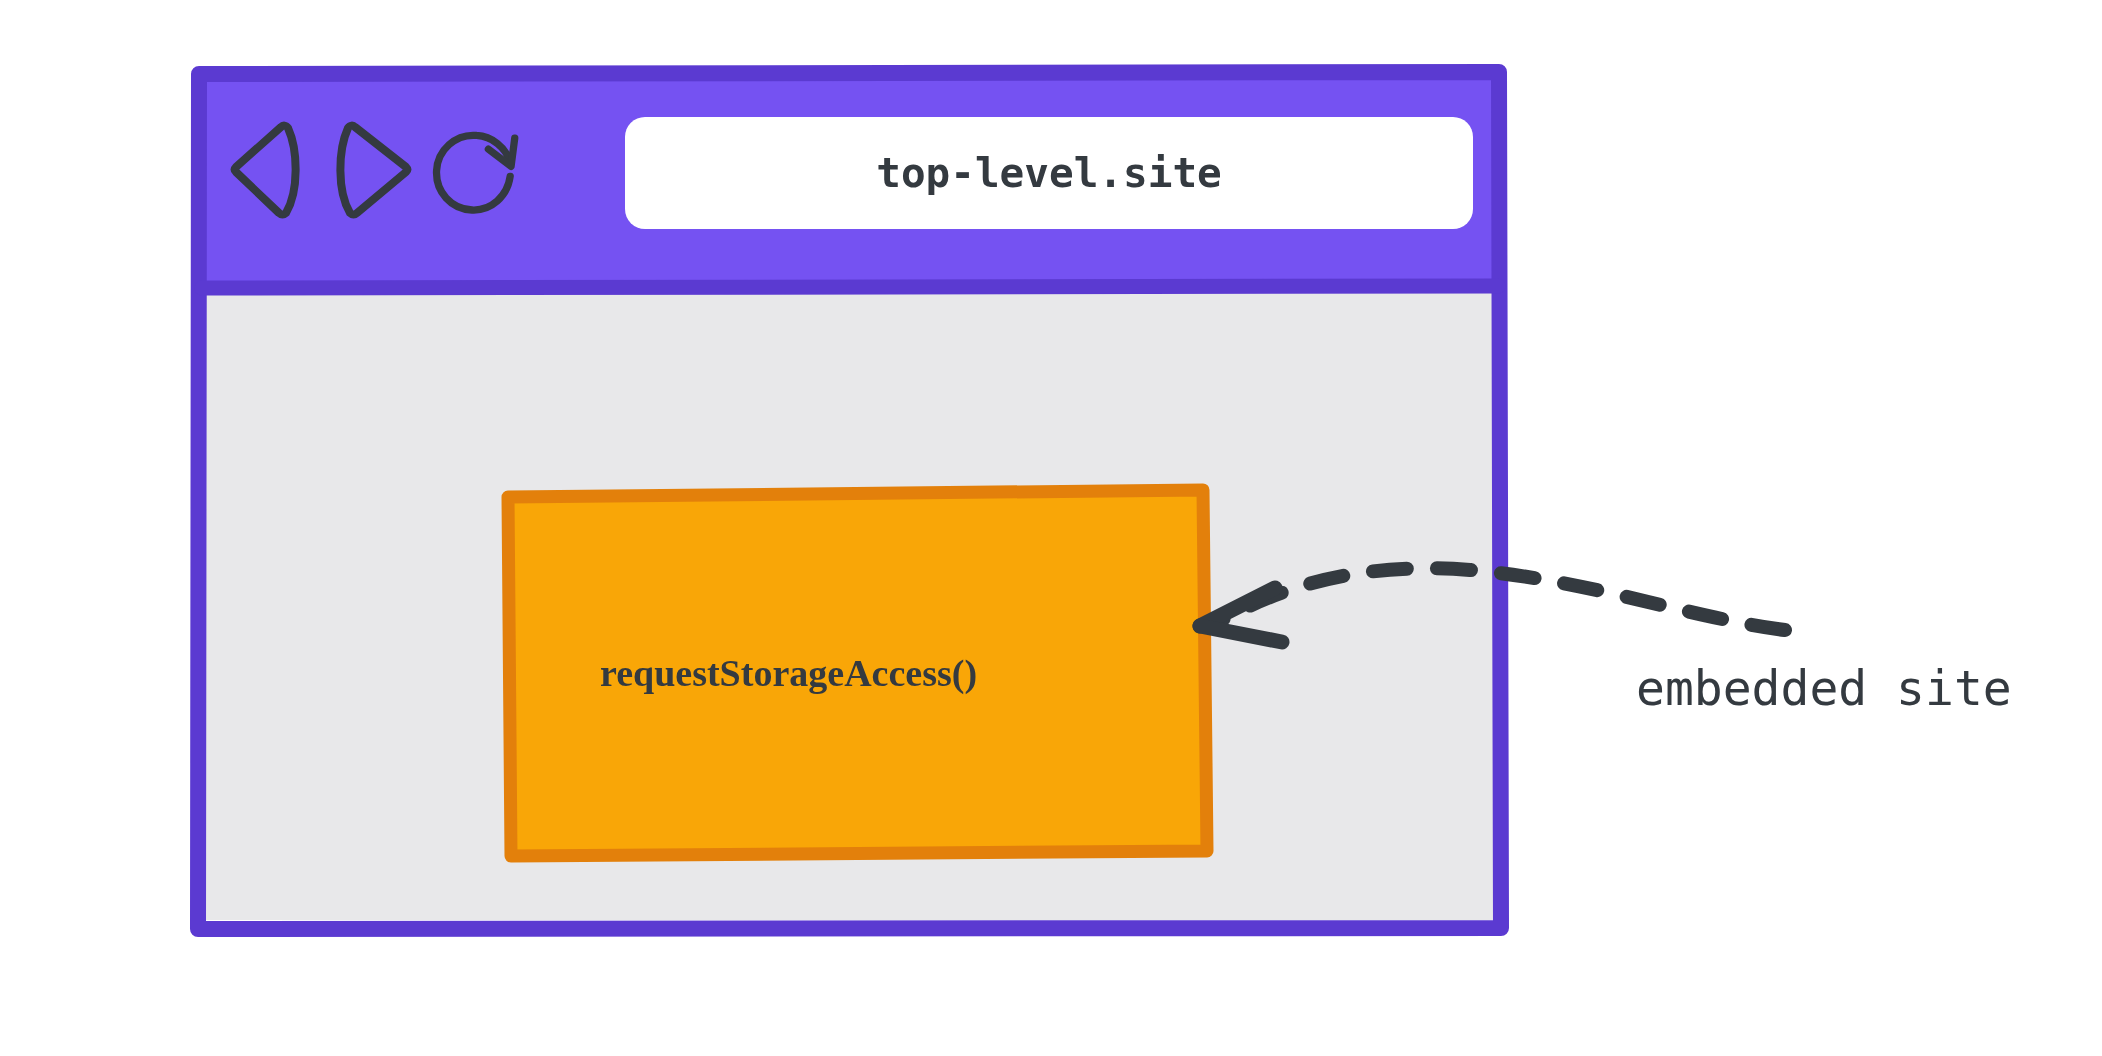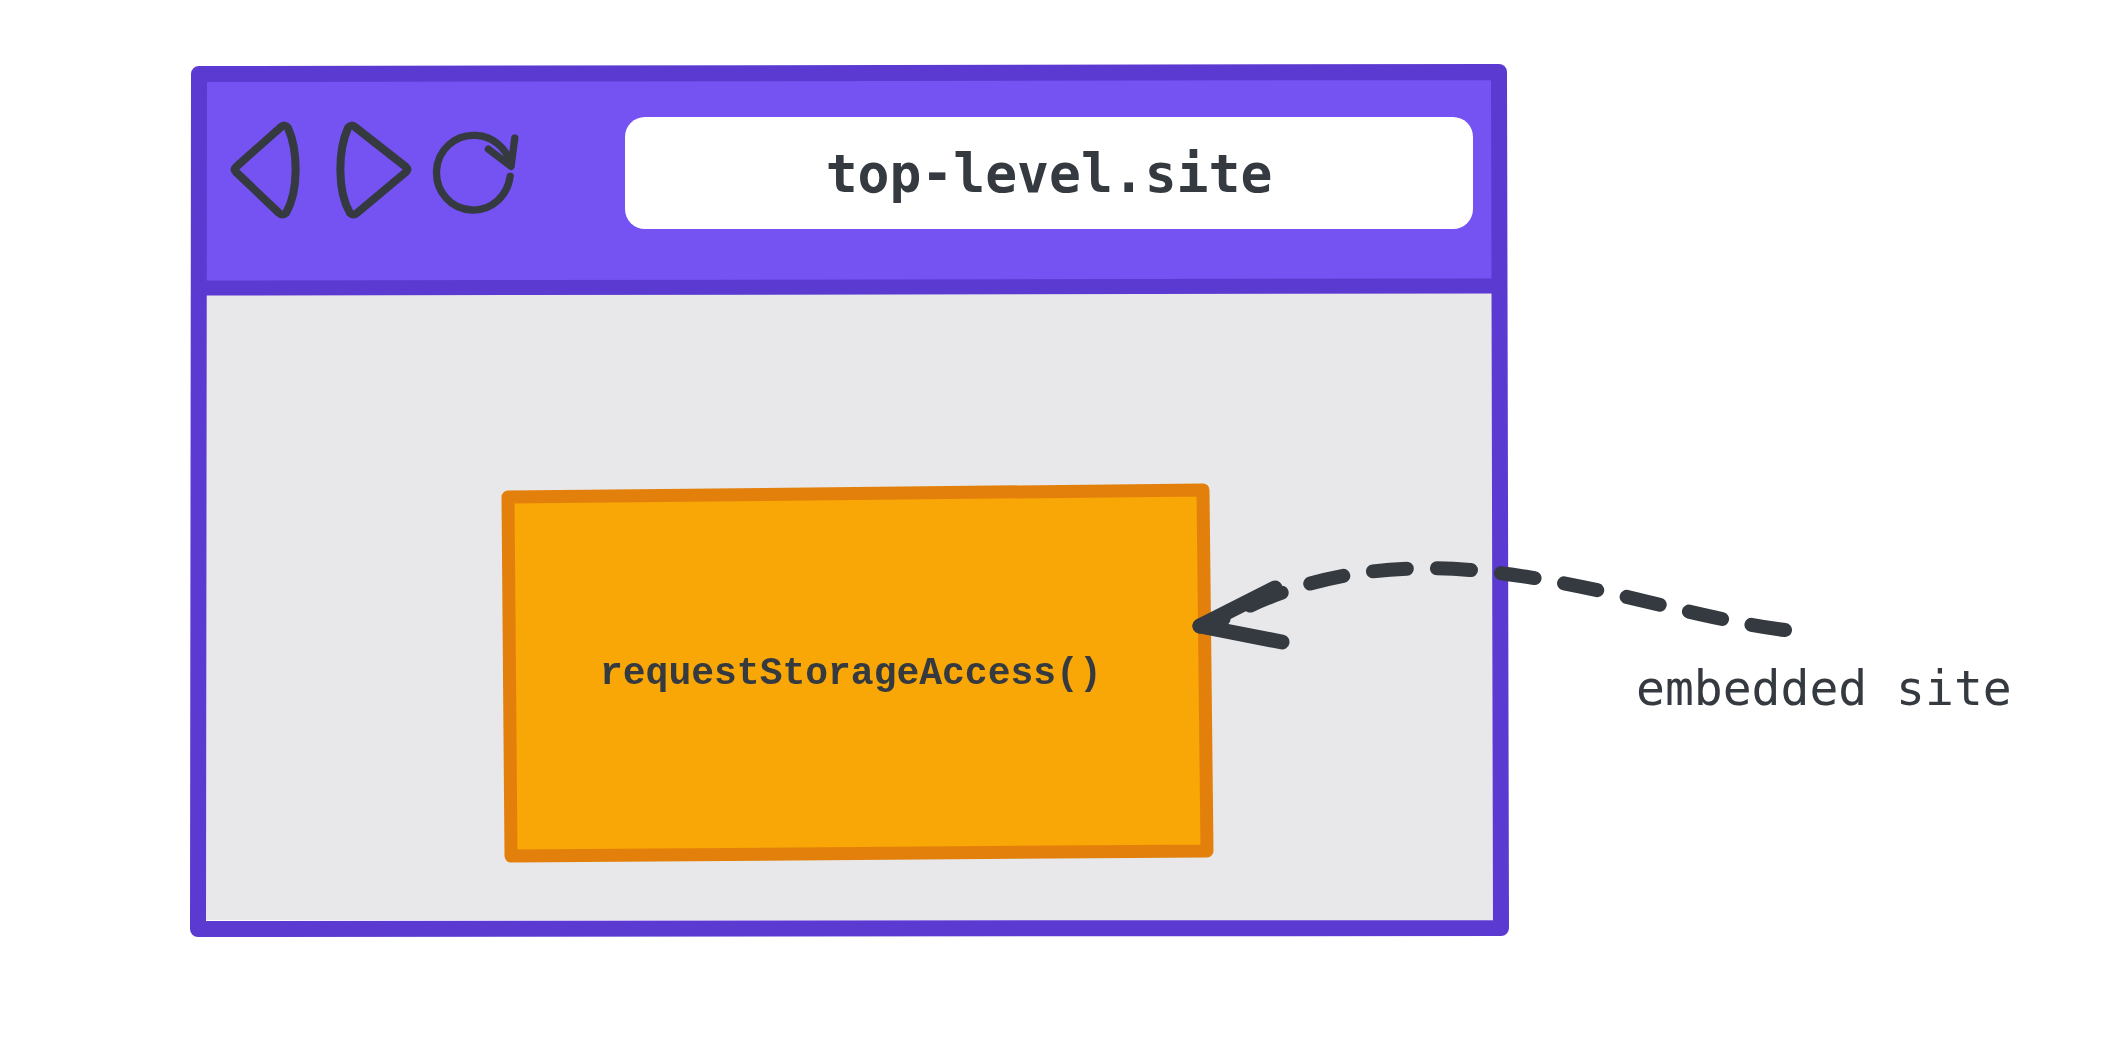--- a/index.html
+++ b/index.html
@@ -73,21 +73,21 @@
     width: 848px;
     height: 112px;
     background: #ffffff;
     border-radius: 20px;
     display: flex;
     align-items: center;
     justify-content: center;
   }
   .url-text {
     font-family: "DejaVu Sans Mono", monospace;
-    font-size: 53px;
+    font-size: 41px;
     font-weight: 700;
     color: #343a40;
     letter-spacing: 0px;
     white-space: nowrap;
   }
 
   
   .content-area {
     position: absolute;
     left: 12px;
@@ -116,21 +116,21 @@
     position: absolute;
     left: 0;
     top: 0;
     width: 695px;
     height: 360px;
     display: flex;
     align-items: center;
     justify-content: flex-start;
     padding-left: 90px;
     box-sizing: border-box;
-    font-family: Liberation Mono, monospace;
+    font-family: Liberation Serif, serif;
     font-size: 38px;
     font-weight: 700;
     color: #343a40;
     white-space: nowrap;
   }
 
   
   .annotation-arrow {
     position: absolute;
     left: 1170px;

